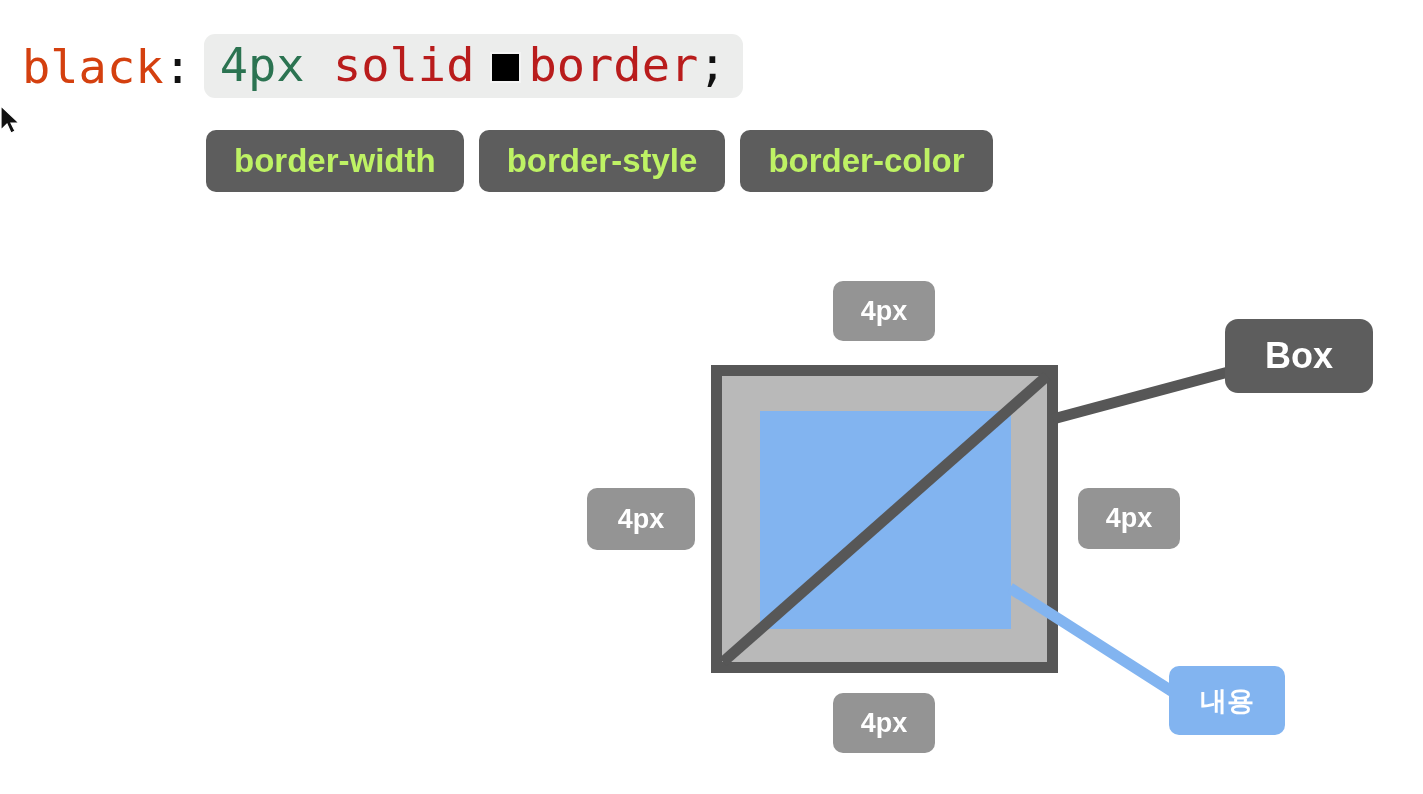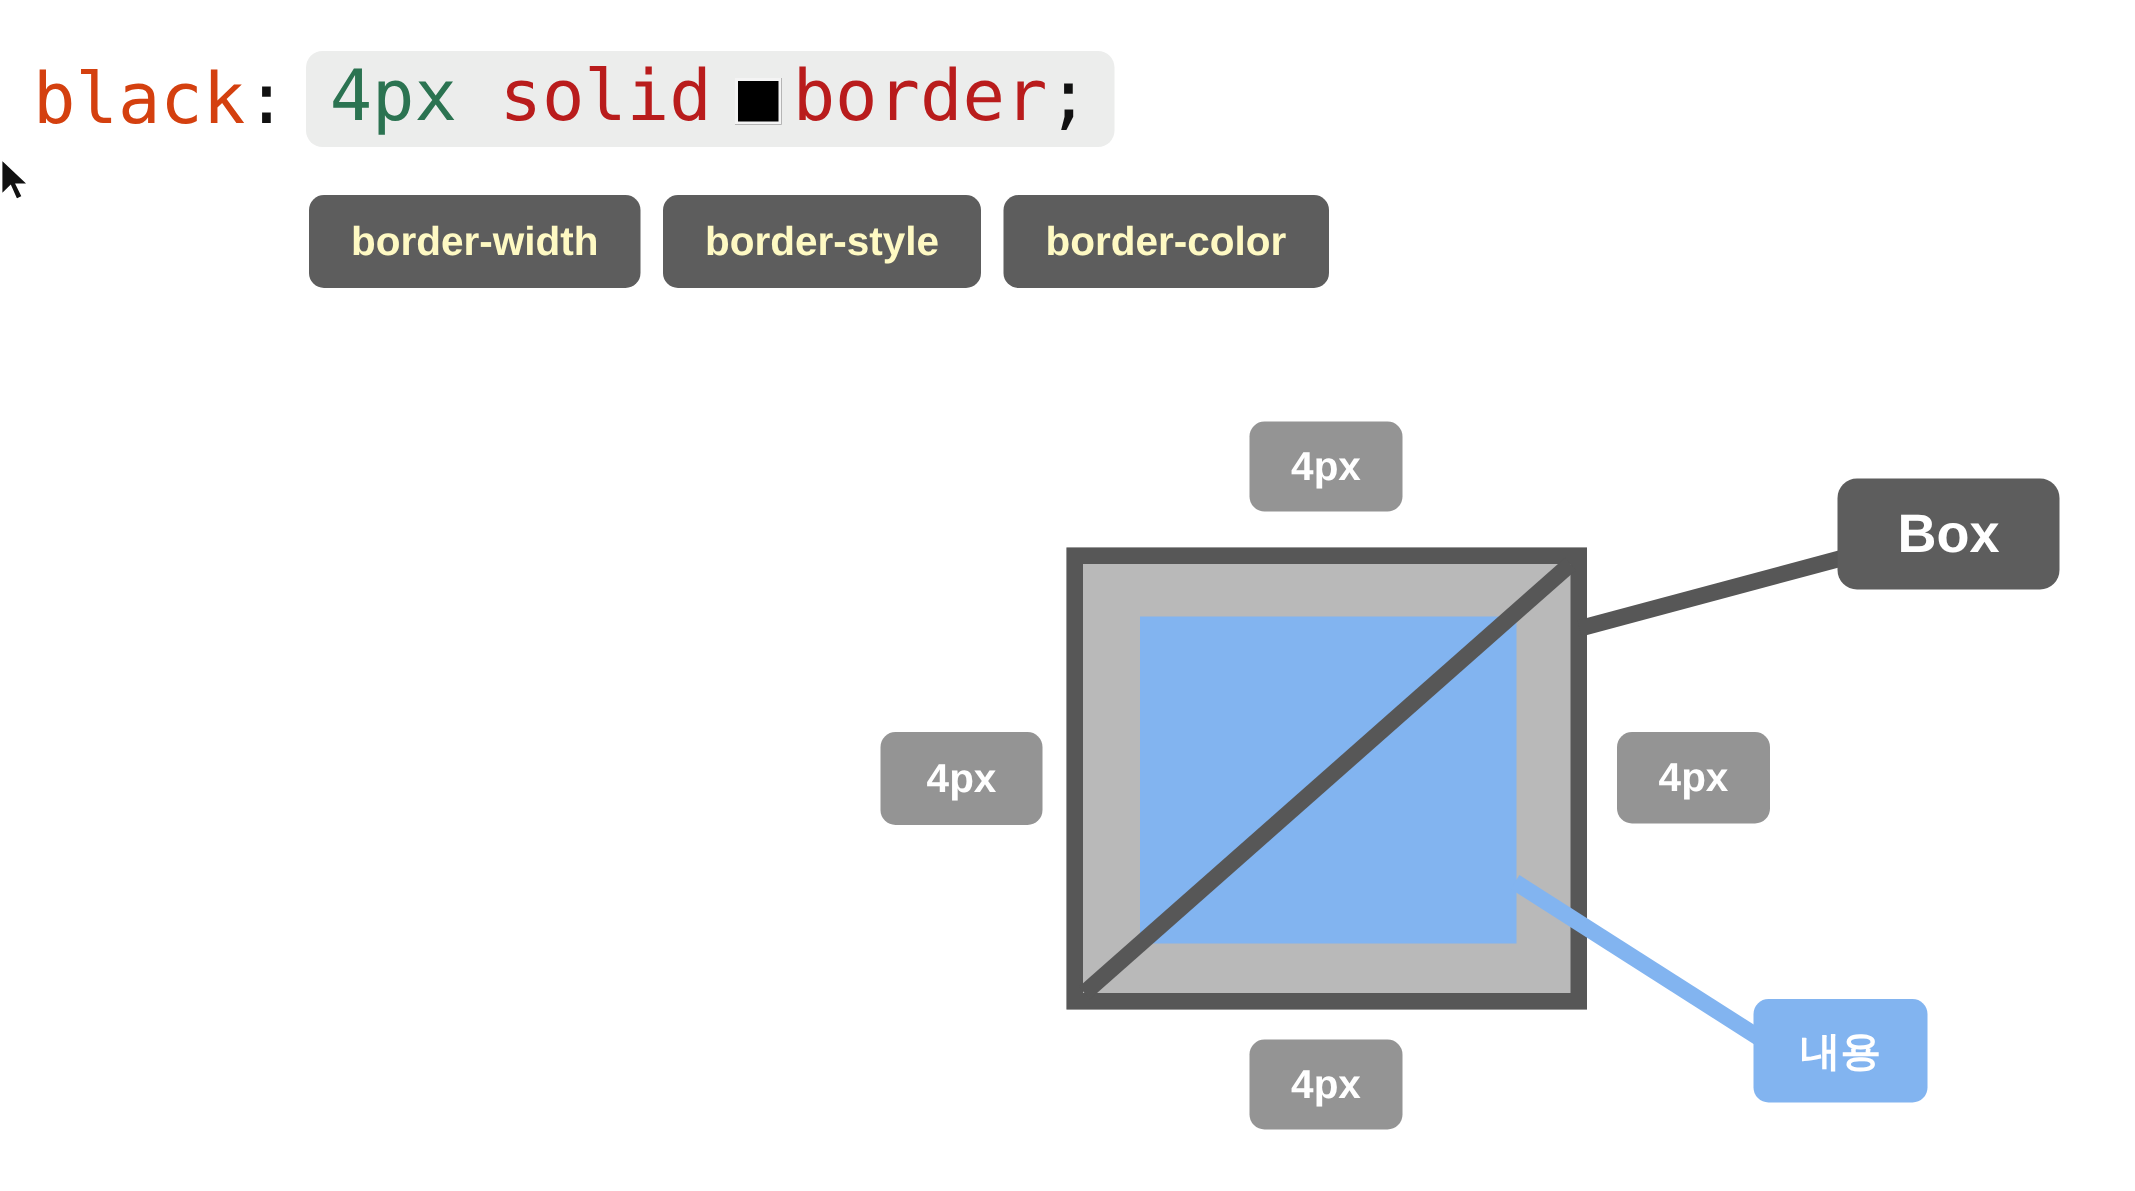--- a/index.html
+++ b/index.html
@@ -60,23 +60,23 @@
   
   .chip-row {
     position: absolute;
     left: 206px;
     top: 130px;
     display: flex;
     gap: 15px;
   }
   .dark-chip {
     background: #5d5d5d;
-    color: #fef9c3;
+    color: #bef264;
     font-weight: bold;
-    font-size: 27px;
+    font-size: 33px;
     border-radius: 10px;
     padding: 0 28px;
     height: 62px;
     line-height: 62px;
     white-space: nowrap;
   }
 
   
   .diagram { position: absolute; left: 0; top: 0; width: 1423px; height: 794px; }
 

